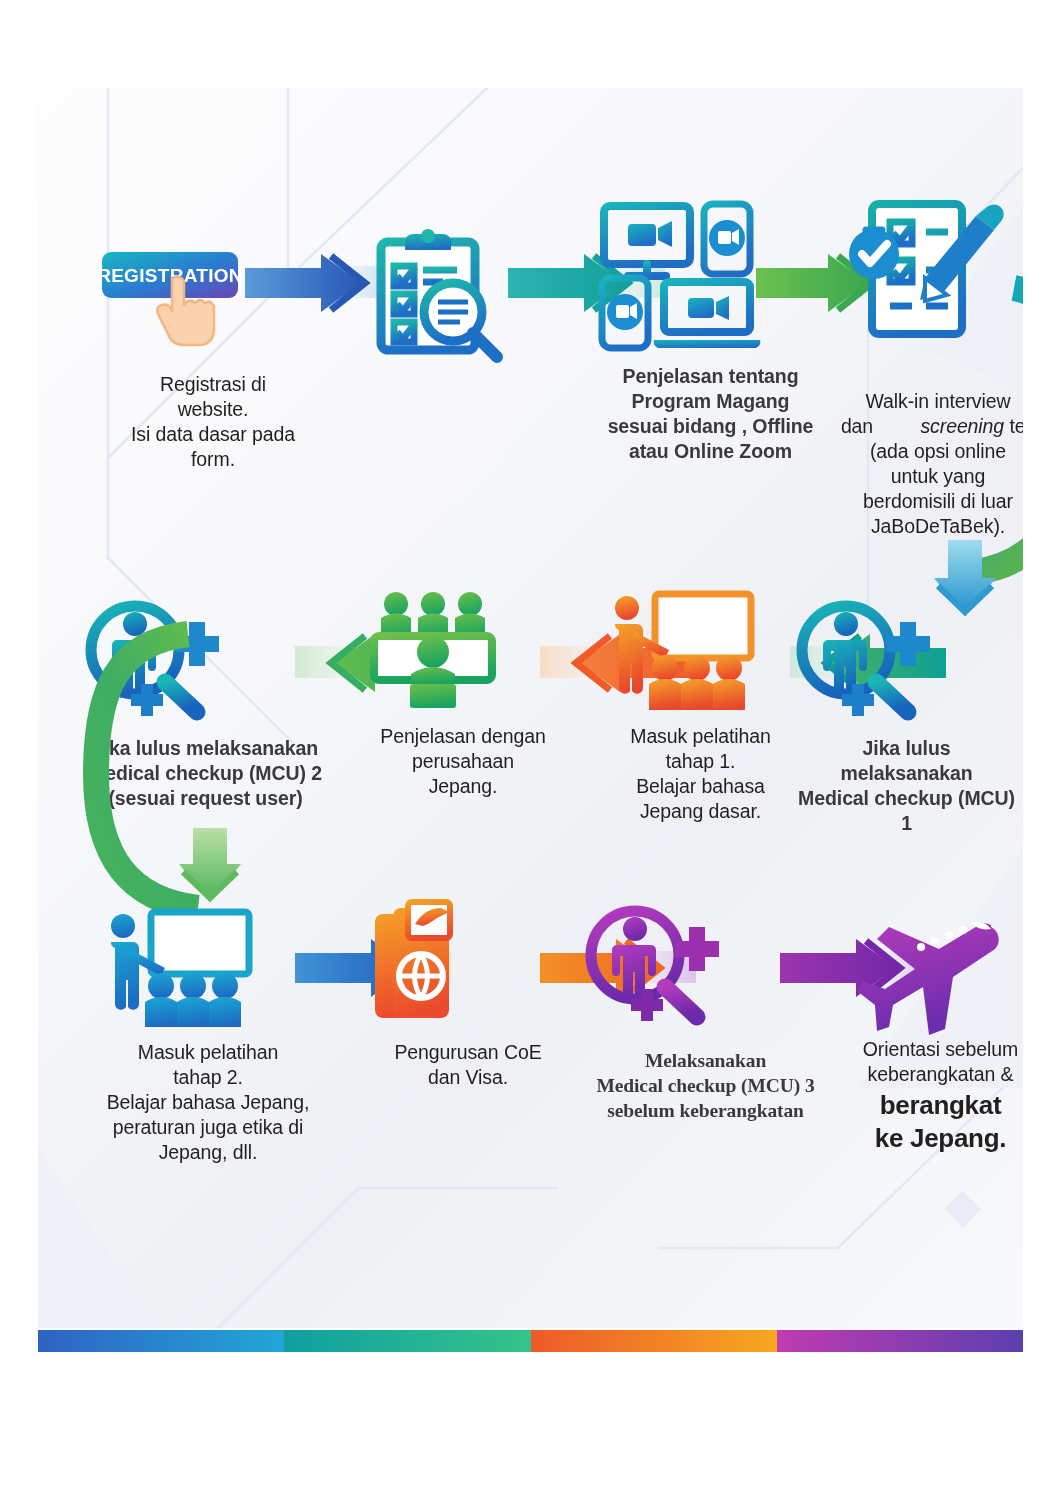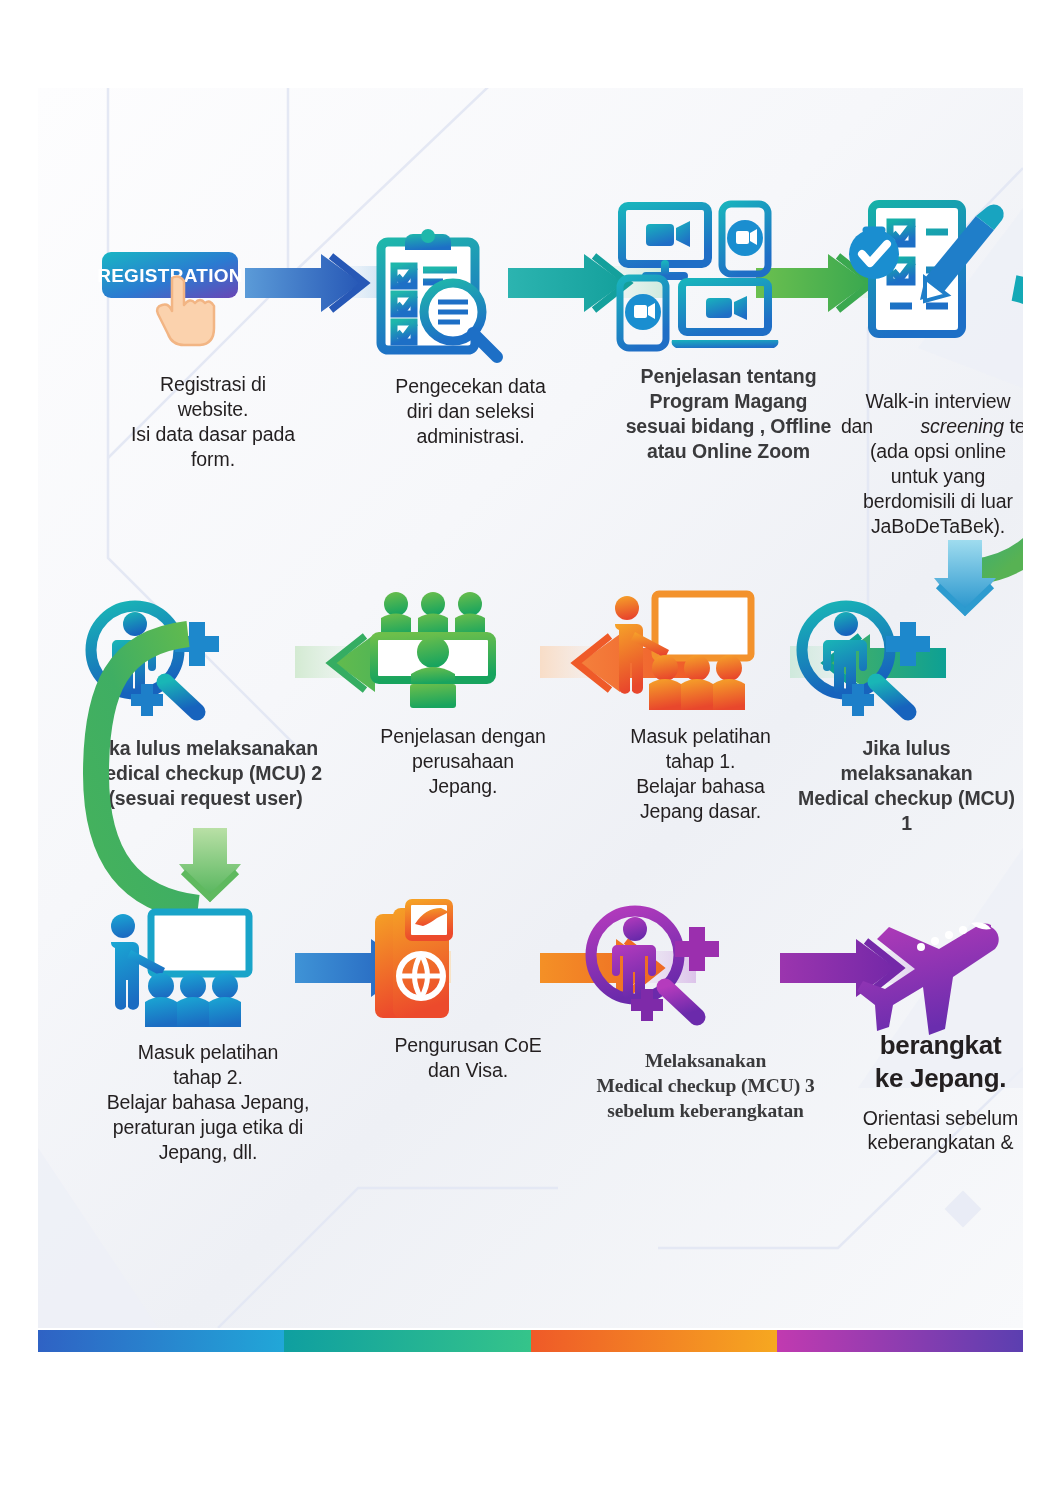--- a/index.html
+++ b/index.html
@@ -162,26 +162,23 @@
             <path d="M44 106 l6 7 l12 -16"></path>
             <path d="M70 44 h34 M70 56 h20"></path>
           </g>
           <circle cx="100" cy="86" r="29" fill="#fff" stroke="url(#clip)" stroke-width="9"></circle>
           <g stroke="#1d6fc6" stroke-width="5">
             <path d="M85 76 h30 M85 86 h30 M85 96 h22"></path>
           </g>
           <path d="M120 107 l24 24" stroke="#1d6fc6" stroke-width="12" stroke-linecap="round"></path>
         </svg>
       </div>
-      <div class="cap" style="margin-top:12px;">Pengecekan data
-diri dan seleksi
-administrasi.</div>
-    </div>
-
-    <div class="step" style="left:568px;top:110px;width:245px;">
+    </div>
+
+    <div class="step" style="left:550px;top:110px;width:245px;">
       <div class="icon">
         <svg width="180" height="160" viewBox="0 0 180 160">
           <defs>
             <linearGradient id="dev" x1="0" y1="0" x2=".4" y2="1">
               <stop offset="0" stop-color="#19b3bd"></stop>
                 <stop offset="1" stop-color="#1f6ec6"></stop>
             </linearGradient>
           </defs>
 
           <rect x="16" y="8" width="86" height="58" rx="6" fill="none" stroke="url(#dev)" stroke-width="8"></rect>
@@ -560,21 +557,21 @@
           <rect x="55" y="4" width="42" height="36" rx="4" fill="#fff" stroke="url(#pp)" stroke-width="6"></rect>
           <path d="M62 26 q10 -16 26 -16 l8 4 l-12 6 q-8 6 -14 8 z" fill="url(#pp)"></path>
           <circle cx="68" cy="78" r="22" fill="none" stroke="#fff" stroke-width="6"></circle>
           <g fill="none" stroke="#fff" stroke-width="5">
             <path d="M46 78 h44"></path>
               <path d="M68 56 q-13 22 0 44"></path>
               <path d="M68 56 q13 22 0 44"></path>
           </g>
         </svg>
       </div>
-      <div class="cap" style="margin-top:5px;">Pengurusan CoE
+      <div class="cap" style="margin-top:12px;">Pengurusan CoE
 dan Visa.</div>
     </div>
 
     <div class="step" style="left:545px;top:815px;width:245px;">
       <div class="icon">
         <svg width="140" height="126" viewBox="0 0 140 126">
           <defs>
             <linearGradient id="mcu3" x1="0" y1="0" x2=".3" y2="1">
               <stop offset="0" stop-color="#b53bbd"></stop>
                 <stop offset="1" stop-color="#6b2aab"></stop>
@@ -613,24 +610,24 @@
             <path d="M138 20 q14 -3 20 6 q-12 2 -20 -6 z" fill="#fff"></path>
           </g>
           <g stroke="url(#pl)" stroke-width="8" stroke-linecap="round">
             <path d="M6 18 h34"></path>
               <path d="M14 34 h28"></path>
             <path d="M34 92 h32"></path>
               <path d="M24 106 h34"></path>
           </g>
         </svg>
       </div>
+      <div class="cap" style="margin-top:10px;"><span>Orientasi sebelum
+keberangkatan &amp;</span></div>
       <div class="cap" style="margin-top:2px;"><span class="big">berangkat
 ke Jepang.</span></div>
-      <div class="cap" style="margin-top:10px;"><span>Orientasi sebelum
-keberangkatan &amp;</span></div>
     </div>
 
   </div>
 
   <div class="bottombar">
     <span class="bb0"></span>
     <span class="bb1"></span>
     <span class="bb2"></span>
     <span class="bb3"></span>
   </div>

